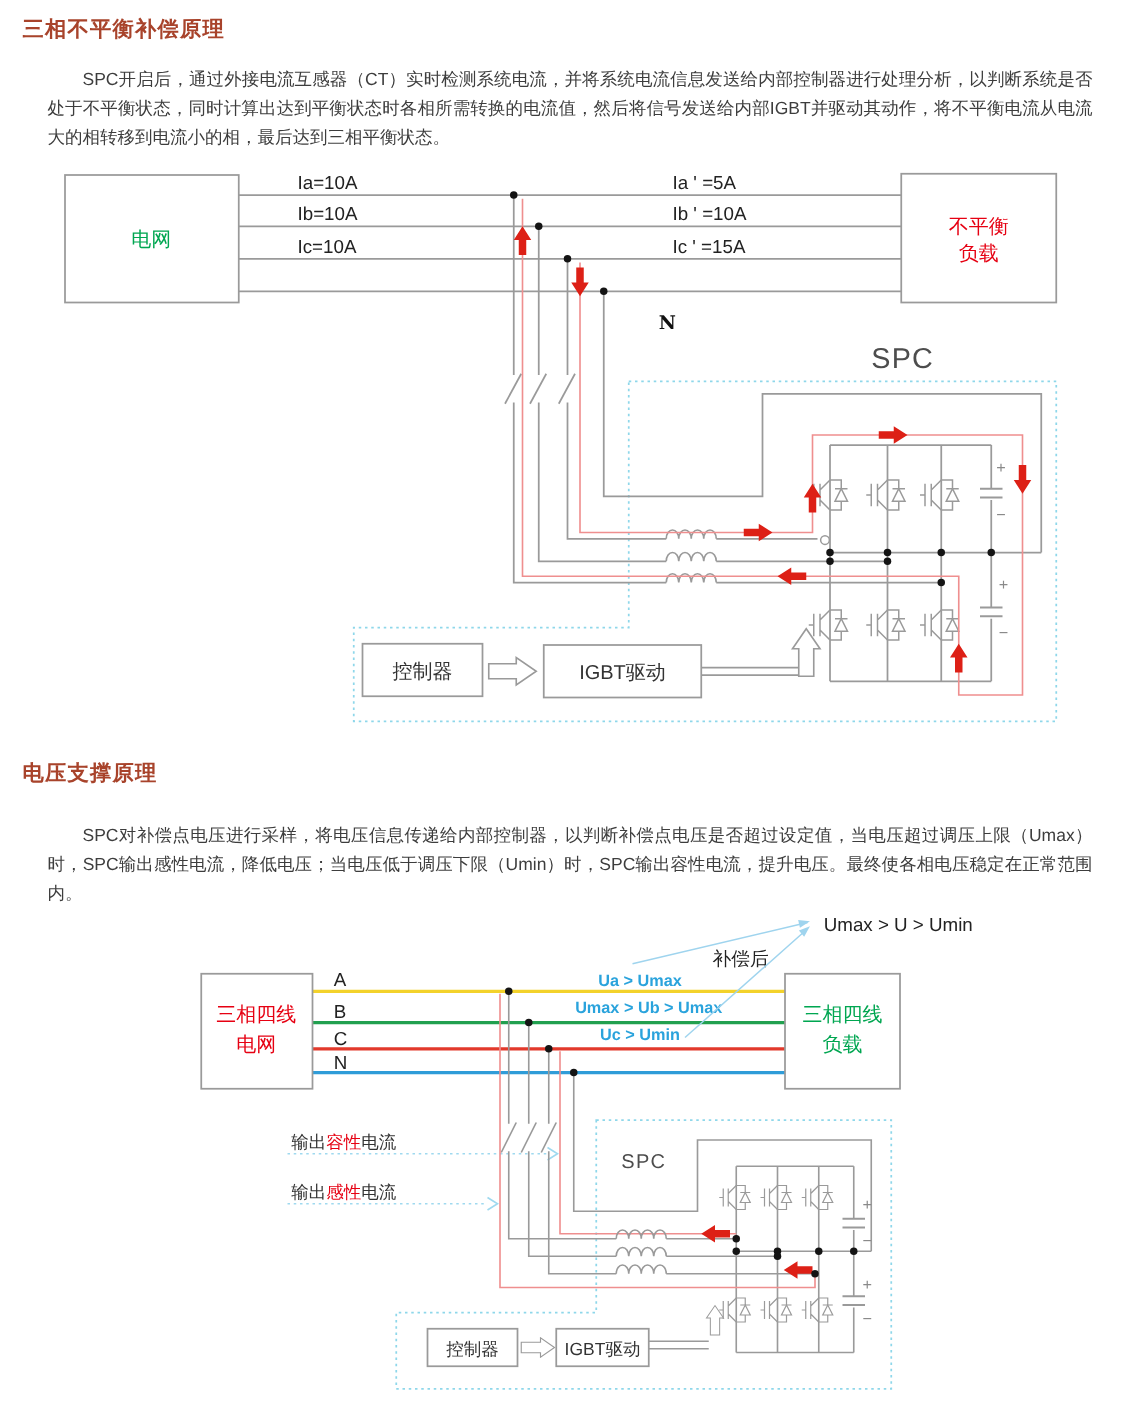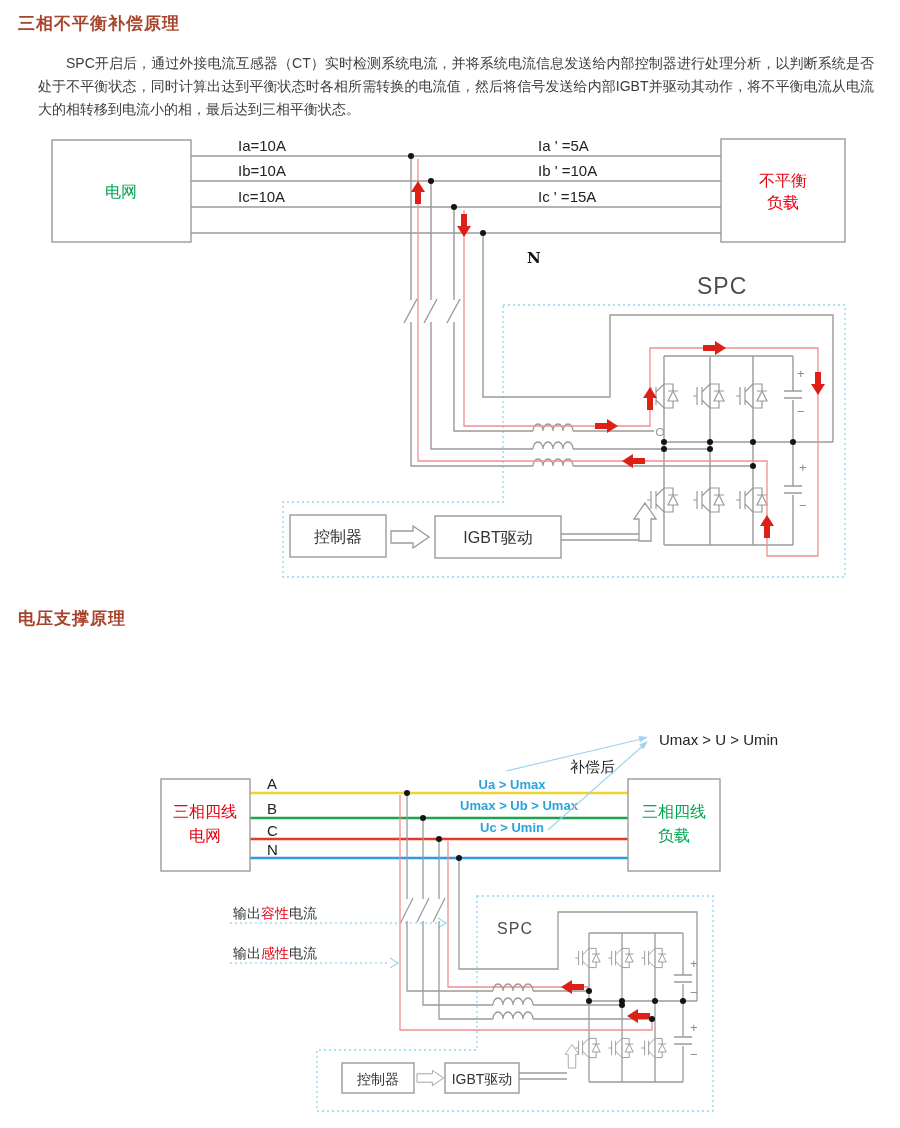--- a/index.html
+++ b/index.html
@@ -145,20 +145,21 @@
 
     <rect class="box" x="290" y="515" width="96" height="42"></rect>
     <text class="boxlbl" x="338" y="542" fill="#333">控制器</text>
     <use href="#g-holl" transform="translate(391,537)"></use>
     <rect class="box" x="435" y="516" width="126" height="42"></rect>
     <text class="boxlbl" x="498" y="543" fill="#333">IGBT驱动</text>
     <use href="#g-holl" transform="translate(645,541) rotate(-90)"></use>
   </svg>
 
   <h2 class="sec-title" id="title2">电压支撑原理</h2>
+  <p class="para" id="para2">SPC对补偿点电压进行采样，将电压信息传递给内部控制器，以判断补偿点电压是否超过设定值，当电压超过调压上限（Umax）时，SPC输出感性电流，降低电压；当电压低于调压下限（Umin）时，SPC输出容性电流，提升电压。最终使各相电压稳定在正常范围内。</p>
 
   <svg id="svg2" width="900" height="404" viewBox="0 724 900 404">
 
     <path class="dash" d="M477,896 H713 V1111 H317 V1050 H477 Z"></path>
 
     <g stroke-width="2.6">
       <path d="M250,793 H628" stroke="#f3d22b"></path>
       <path d="M250,818 H628" stroke="#21a04f"></path>
       <path d="M250,839 H628" stroke="#e2392b"></path>
       <path d="M250,858 H628" stroke="#2f9cd8"></path>

